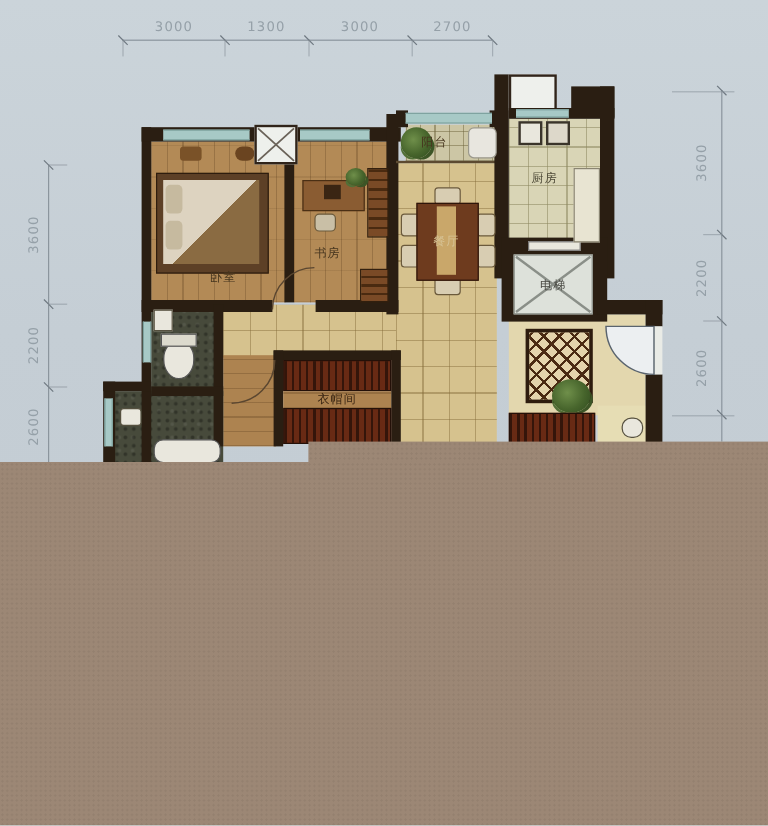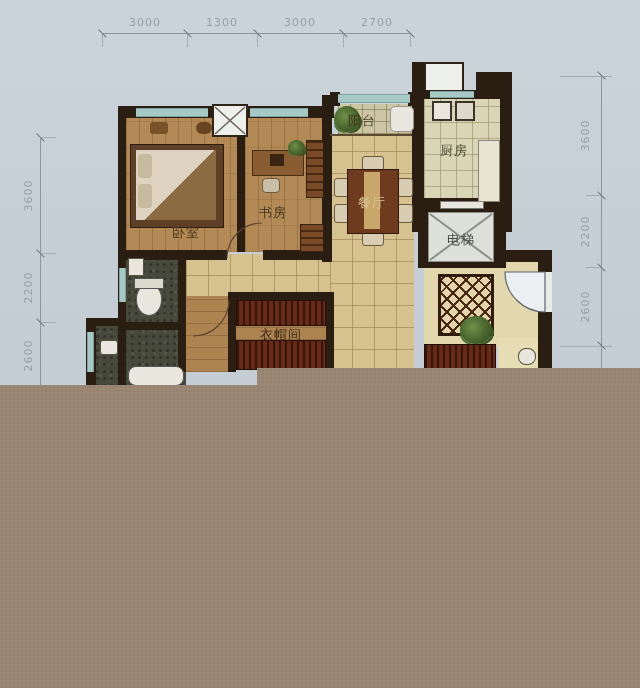--- a/index.html
+++ b/index.html
@@ -29,21 +29,21 @@
   .wardrobe{position:absolute;background-color:#682a14;
         background-image:repeating-linear-gradient(90deg,rgba(0,0,0,.5) 0 2px,transparent 2px 6px);
         border:1px solid #241008;box-sizing:border-box;}
   .white{position:absolute;background:#e9e7dd;border:1px solid #55503f;box-sizing:border-box;}
   .plant{position:absolute;border-radius:50%;
          background:radial-gradient(circle at 40% 40%, #6f8f4a 0%, #47652c 55%, #2f4a1e 100%);
          box-shadow:4px 3px 0 -2px #3c5526, -3px 4px 0 -3px #527038;}
   .dimline{position:absolute;background:#8b959d;}
   .tick{position:absolute;width:11px;height:1px;background:#6e7880;transform:rotate(45deg);}
   .dimtext{position:absolute;font-size:11px;letter-spacing:1px;color:#95a0a8;text-align:center;width:60px;}
-  .rlabel{position:absolute;font-size:13px;color:#46351e;text-align:center;width:48px;letter-spacing:1px;}
+  .rlabel{position:absolute;font-size:10px;color:#46351e;text-align:center;width:48px;letter-spacing:1px;}
   .overlay{position:absolute;background-color:#9c8775;
         background-image:radial-gradient(rgba(0,0,0,.05) 1px,transparent 1px);background-size:4px 4px;}
   svg.deco{position:absolute;left:0;top:0;pointer-events:none;}
 </style>
 </head>
 <body>
 
 <div class="stage">
 
   <div class="dimline abs" style="left:102px;top:33px;width:308px;height:1px;"></div>

